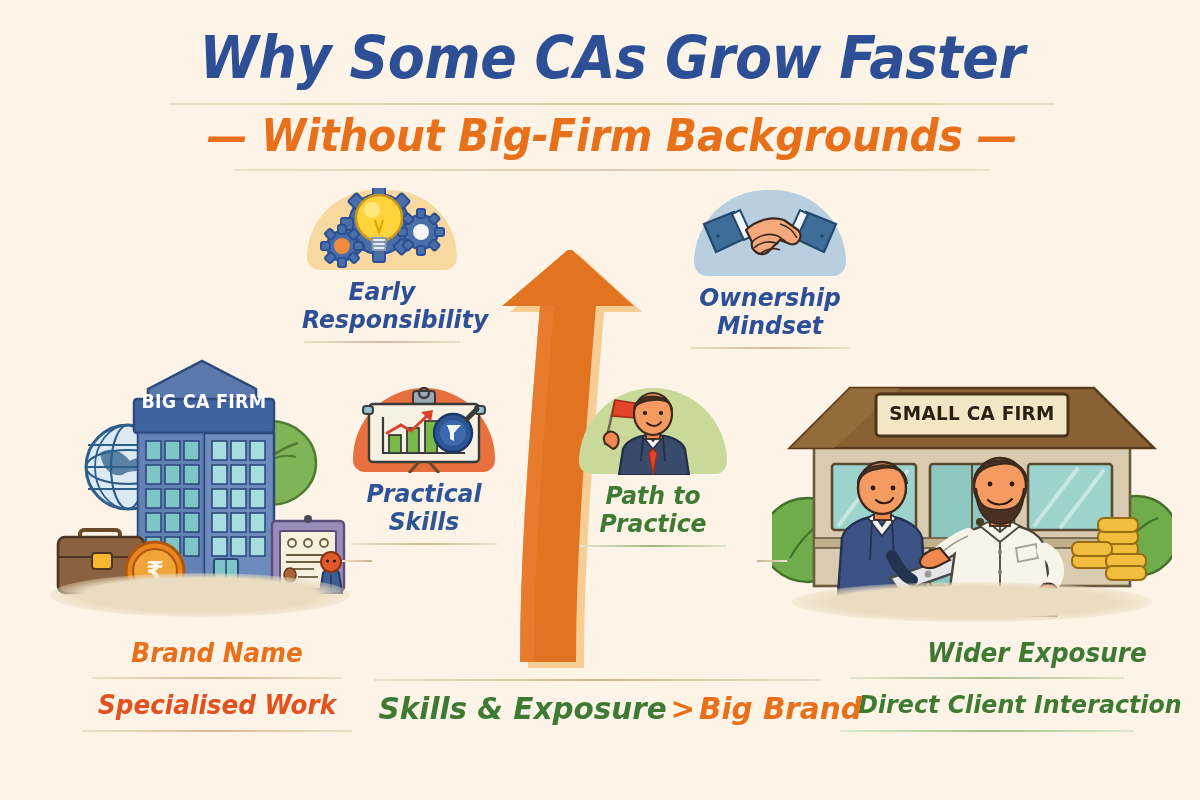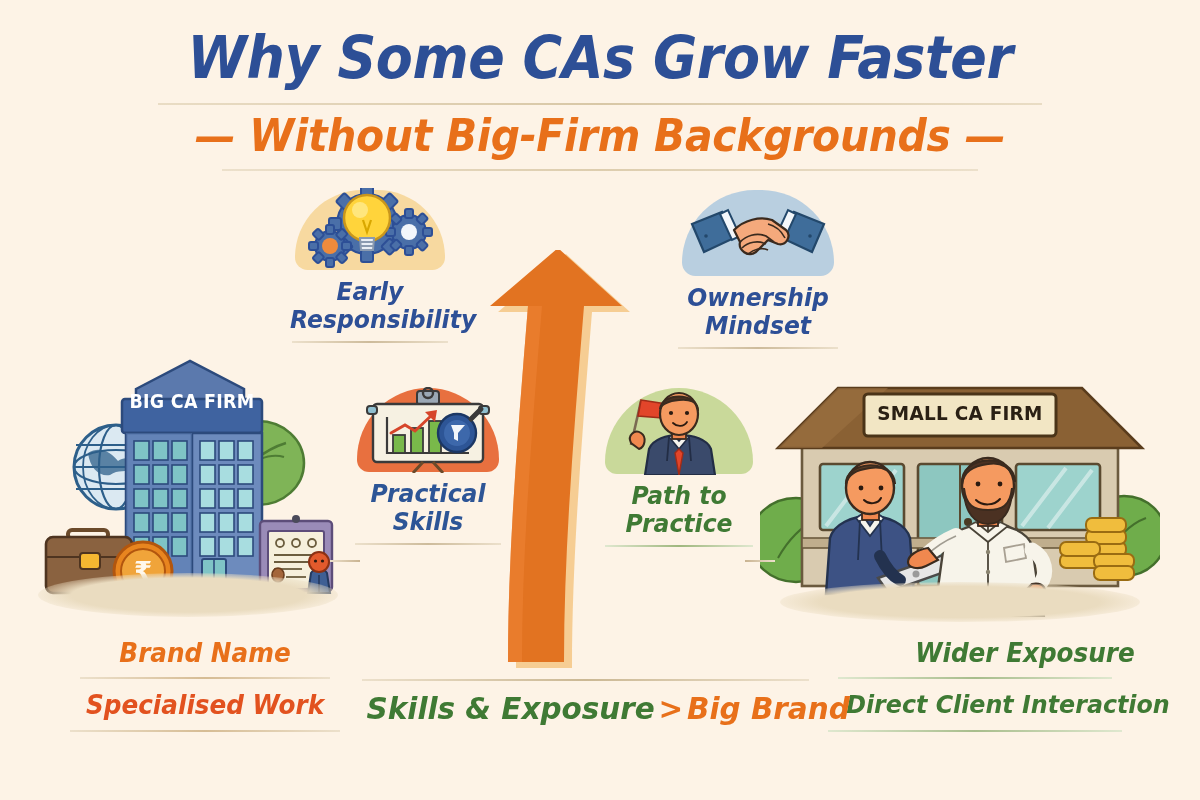--- a/index.html
+++ b/index.html
@@ -3,21 +3,21 @@
 <meta charset="utf-8">
 <style>
   * { box-sizing: border-box; margin: 0; padding: 0; }
   body {
     width: 1200px; height: 800px;
     background: #fdf3e6;
     font-family: "Liberation Sans", sans-serif;
     overflow: hidden;
     position: relative;
   }
-  #canvas { position: relative; width: 1046px; height: 800px; background: #fdf3e6; }
+  #canvas { position: relative; width: 1046px; height: 800px; background: #fdf3e6; margin-left: 12px; }
 
   
   .title-main {
     position: absolute; top: 24px; left: 0; width: 1200px;
     text-align: center;
     font-family: "DejaVu Sans", sans-serif;
     font-size: 58px; font-weight: bold; font-style: italic;
     color: #2d4f96; letter-spacing: -0.5px;
     transform: scaleX(0.93); transform-origin: center;
   }
@@ -197,21 +197,21 @@
         <path d="M86 34 C94 36, 100 42, 103 48" fill="none" stroke="#3a2a1e" stroke-width="1.6"></path>
       </svg>
     </div>
     <div class="node-label" style="margin-top:8px;font-size:25px;color:#2d4f96;">
       <span>Ownership</span><br>
       <span>Mindset</span>
     </div>
     <div class="node-rule" style="width:160px;background:linear-gradient(90deg,#ece0cb,#cdbb9b,#ece0cb);"></div>
   </div>
 
-  <div class="node" style="left:348px; top:388px; width:160px;">
+  <div class="node" style="left:332px; top:388px; width:160px;">
     <div class="badge" style="width:142px;height:84px;margin:0 auto;background:#e8703f;border-radius:71px 71px 12px 12px;">
       <svg width="142" height="86" viewBox="0 0 142 86">
 
         <rect x="60" y="4" width="22" height="14" rx="3" fill="#9aa8b5" stroke="#3a3a3a" stroke-width="2"></rect>
         <circle cx="71" cy="6" r="5" fill="none" stroke="#3a3a3a" stroke-width="2.4"></circle>
 
         <rect x="16" y="17" width="110" height="58" rx="4" fill="#f6f1e2" stroke="#3a3a3a" stroke-width="2.4"></rect>
         <rect x="10" y="19" width="10" height="8" rx="3" fill="#8fbfd0" stroke="#3a3a3a" stroke-width="2"></rect>
         <rect x="122" y="19" width="10" height="8" rx="3" fill="#8fbfd0" stroke="#3a3a3a" stroke-width="2"></rect>
 
@@ -232,21 +232,21 @@
         <path d="M66 75 L56 86 M76 75 L86 86" stroke="#6b4a2a" stroke-width="3"></path>
       </svg>
     </div>
     <div class="node-label" style="margin-top:8px;font-size:25px;color:#2d5596;">
       <span>Practical</span><br>
       <span>Skills</span>
     </div>
     <div class="node-rule" style="width:146px;background:linear-gradient(90deg,#ece0cb,#cdbb9b,#ece0cb);"></div>
   </div>
 
-  <div class="node" style="left:599px; top:388px; width:160px;">
+  <div class="node" style="left:561px; top:388px; width:160px;">
     <div class="badge" style="width:148px;height:86px;margin:0 auto;background:#c9d99a;border-radius:74px 74px 12px 12px;">
       <svg width="148" height="88" viewBox="0 0 148 88">
 
         <line x1="36" y1="14" x2="26" y2="58" stroke="#7a6a52" stroke-width="2.6"></line>
         <path d="M36 13 L74 19 L70 32 L33 29 Z" fill="#e2452a" stroke="#a02c18" stroke-width="1.6"></path>
 
         <path d="M26 56 C22 48, 30 42, 36 46 C42 50, 40 60, 34 62 Z" fill="#f0884f" stroke="#3a2a1e" stroke-width="2"></path>
 
         <path d="M40 88 L44 62 C48 52, 62 48, 74 48 C88 48, 102 52, 106 62 L110 88 Z" fill="#3a4a6b" stroke="#222d45" stroke-width="2.2"></path>
 

